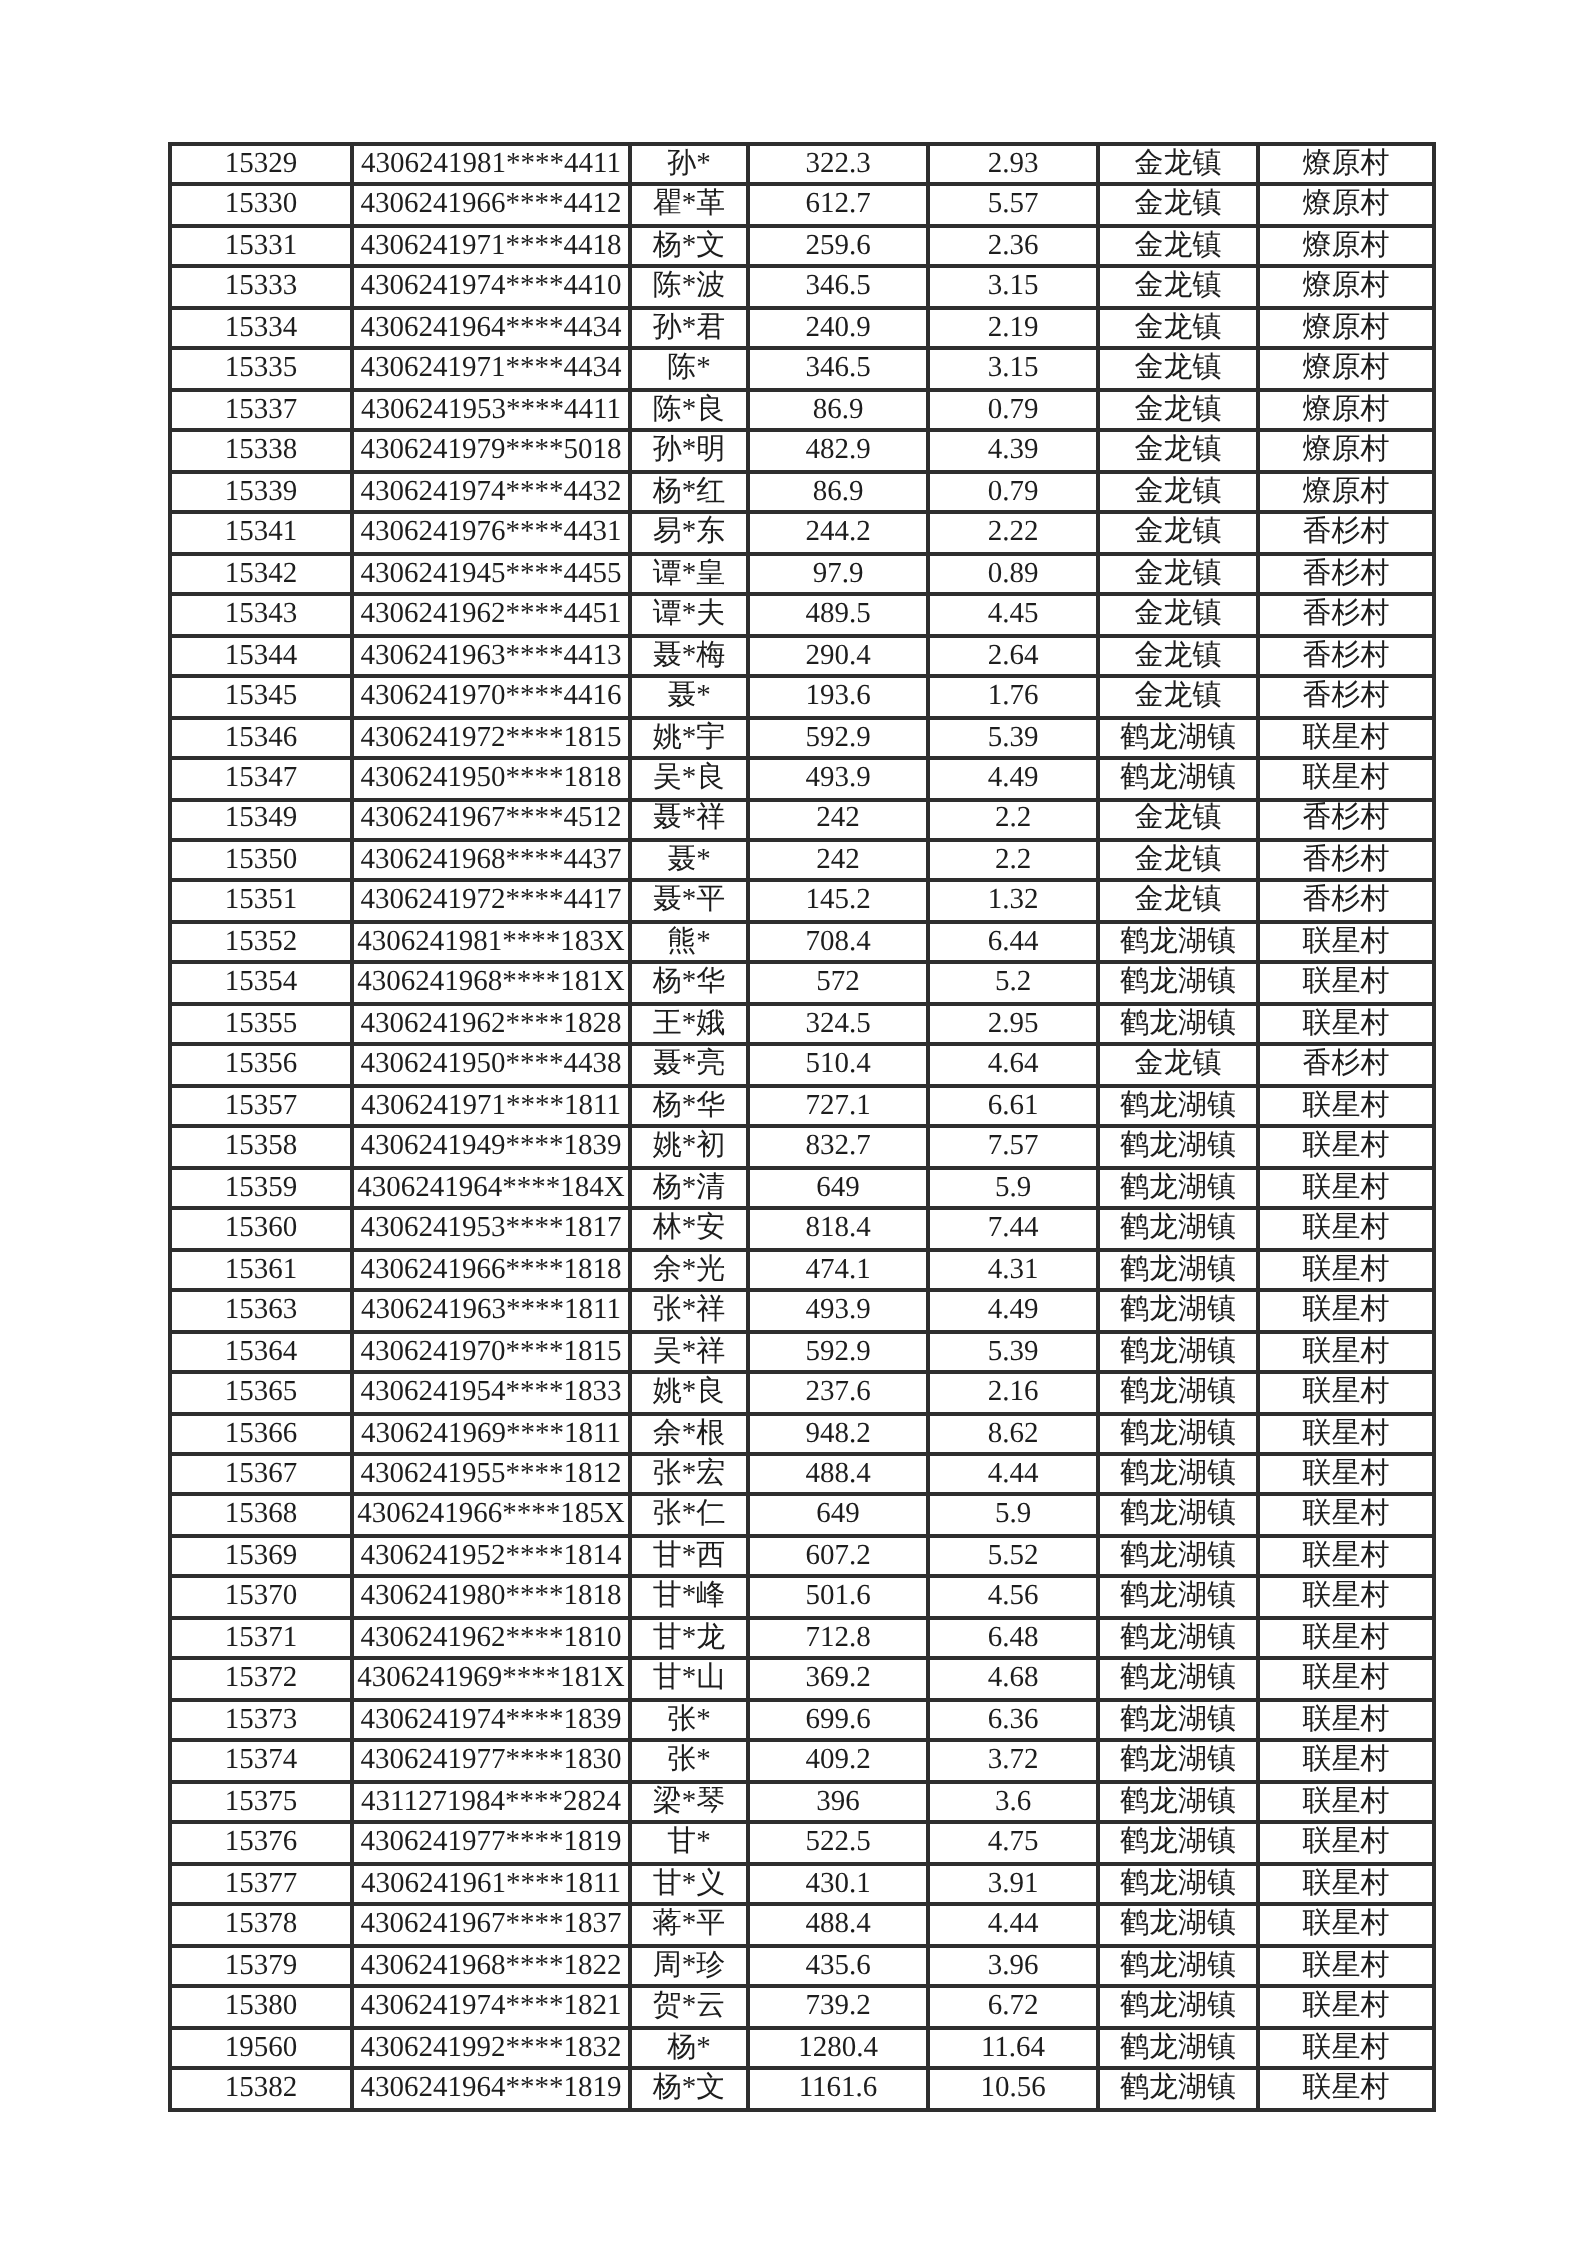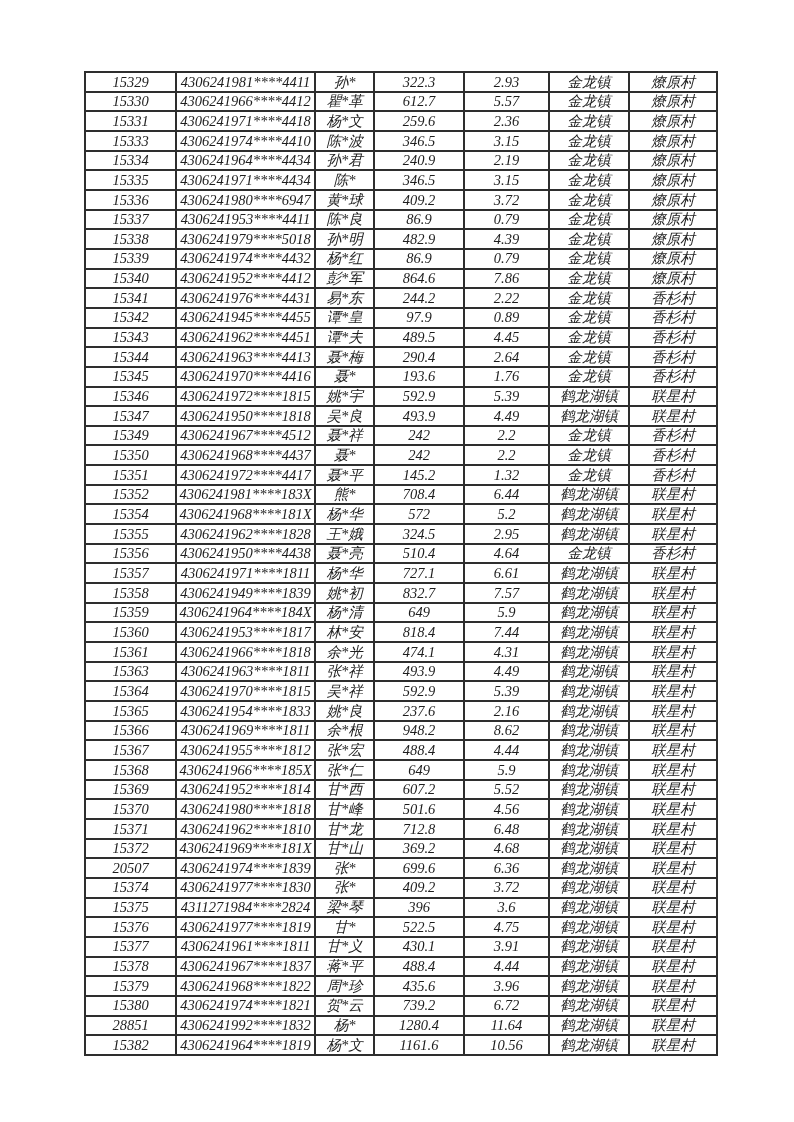--- a/index.html
+++ b/index.html
@@ -18,21 +18,20 @@
     position: absolute;
     left: 84px;
     top: 71px;
     width: 632px;
     height: 985px;
     border-collapse: collapse;
     table-layout: fixed;
     font-family: "Liberation Serif", "DejaVu Serif", serif;
     font-size: 14.5px;
     color: #1d1d1d;
-    font-style: italic;
   }
   table.records td {
     border: 2px solid #2e2e2e;
     text-align: center;
     vertical-align: middle;
     padding: 0;
     white-space: nowrap;
     overflow: hidden;
     line-height: 1;
   }
@@ -107,29 +106,20 @@
         <tr>
           <td>15335</td>
           <td>4306241971****4434</td>
           <td>陈*</td>
           <td>346.5</td>
           <td>3.15</td>
           <td>金龙镇</td>
           <td>燎原村</td>
         </tr>
         <tr>
-          <td>15336</td>
-          <td>4306241980****6947</td>
-          <td>黄*球</td>
-          <td>409.2</td>
-          <td>3.72</td>
-          <td>金龙镇</td>
-          <td>燎原村</td>
-        </tr>
-        <tr>
           <td>15337</td>
           <td>4306241953****4411</td>
           <td>陈*良</td>
           <td>86.9</td>
           <td>0.79</td>
           <td>金龙镇</td>
           <td>燎原村</td>
         </tr>
         <tr>
           <td>15338</td>
@@ -143,29 +133,20 @@
         <tr>
           <td>15339</td>
           <td>4306241974****4432</td>
           <td>杨*红</td>
           <td>86.9</td>
           <td>0.79</td>
           <td>金龙镇</td>
           <td>燎原村</td>
         </tr>
         <tr>
-          <td>15340</td>
-          <td>4306241952****4412</td>
-          <td>彭*军</td>
-          <td>864.6</td>
-          <td>7.86</td>
-          <td>金龙镇</td>
-          <td>燎原村</td>
-        </tr>
-        <tr>
           <td>15341</td>
           <td>4306241976****4431</td>
           <td>易*东</td>
           <td>244.2</td>
           <td>2.22</td>
           <td>金龙镇</td>
           <td>香杉村</td>
         </tr>
         <tr>
           <td>15342</td>
@@ -413,21 +394,21 @@
         <tr>
           <td>15372</td>
           <td>4306241969****181X</td>
           <td>甘*山</td>
           <td>369.2</td>
           <td>4.68</td>
           <td>鹤龙湖镇</td>
           <td>联星村</td>
         </tr>
         <tr>
-          <td>20507</td>
+          <td>15373</td>
           <td>4306241974****1839</td>
           <td>张*</td>
           <td>699.6</td>
           <td>6.36</td>
           <td>鹤龙湖镇</td>
           <td>联星村</td>
         </tr>
         <tr>
           <td>15374</td>
           <td>4306241977****1830</td>
@@ -485,21 +466,21 @@
         <tr>
           <td>15380</td>
           <td>4306241974****1821</td>
           <td>贺*云</td>
           <td>739.2</td>
           <td>6.72</td>
           <td>鹤龙湖镇</td>
           <td>联星村</td>
         </tr>
         <tr>
-          <td>28851</td>
+          <td>19560</td>
           <td>4306241992****1832</td>
           <td>杨*</td>
           <td>1280.4</td>
           <td>11.64</td>
           <td>鹤龙湖镇</td>
           <td>联星村</td>
         </tr>
         <tr>
           <td>15382</td>
           <td>4306241964****1819</td>

